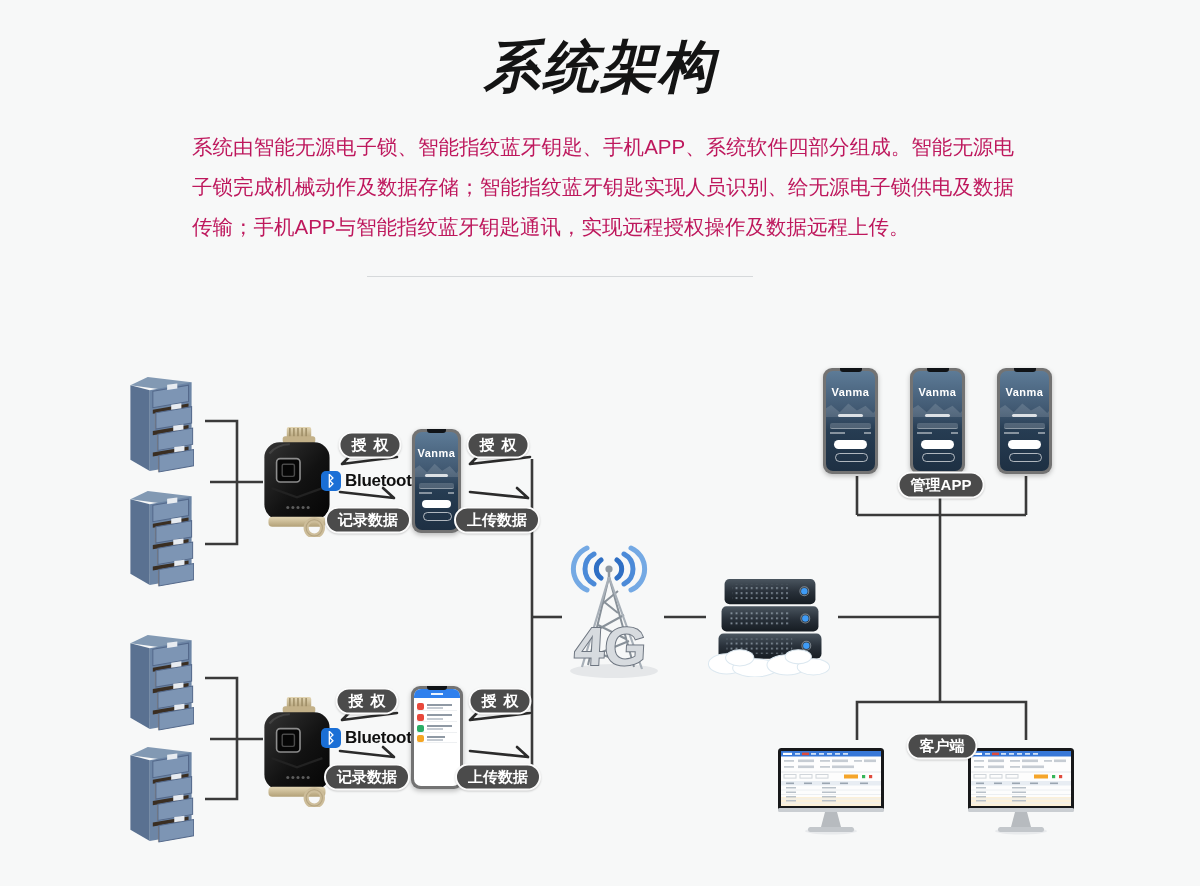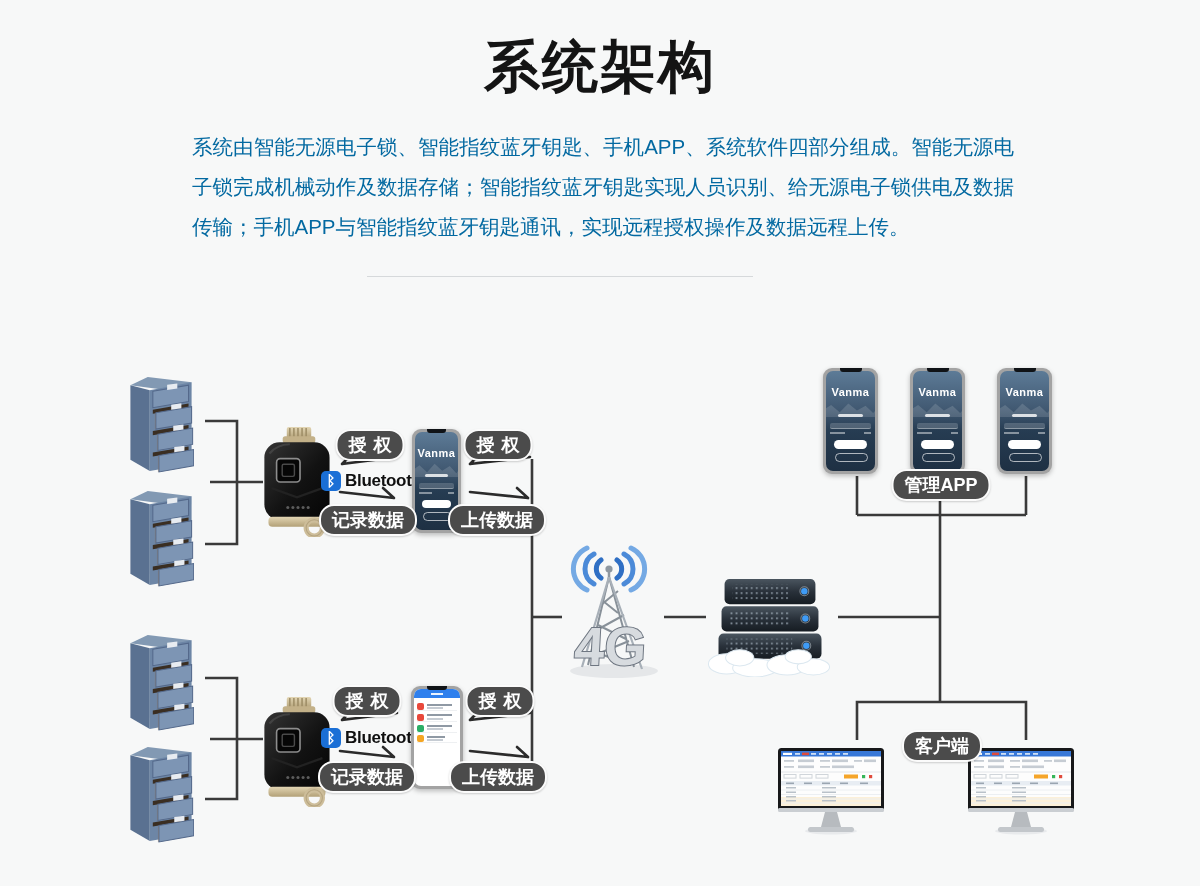--- a/index.html
+++ b/index.html
@@ -4,48 +4,48 @@
 <style>
   html,body{margin:0;padding:0;background:#e9e9e9;}
   .canvas{
     position:relative;width:1200px;height:886px;margin:0 auto;
     background:#f7f8f8;overflow:hidden;
     font-family:"Liberation Sans","DejaVu Sans",sans-serif;
   }
   .abs{position:absolute;}
   .page-title{
     left:0;top:30px;width:1200px;text-align:center;
-    font-size:56px;font-weight:900;color:#141414;letter-spacing:2px;
+    font-size:56px;font-weight:900;color:#141414;letter-spacing:2px;font-style:italic;
   }
   .description{
     left:192px;top:127px;width:822px;
-    font-size:20.5px;line-height:40px;color:#0369a1;text-align:justify;
+    font-size:20.5px;line-height:40px;color:#be185d;text-align:justify;
   }
   .separator{left:367px;top:276px;width:386px;height:1px;background:#d6d9db;}
   .subtitle{
     left:560px;top:287px;transform:translateX(-50%);white-space:nowrap;
     font-size:19px;font-weight:700;color:#8c95a3;letter-spacing:1px;
   }
   .badge{
     transform:translate(-50%,-50%);
     background:#4b4b4b;color:#fff;border:2px solid #fbfbfb;
-    border-radius:15px;padding:2px 11px;font-size:18px;font-weight:700;
+    border-radius:15px;padding:2px 11px;font-size:15px;font-weight:700;
     white-space:nowrap;box-shadow:0 1px 2px rgba(0,0,0,.18);
   }
   .badge.sp{letter-spacing:7px;padding-right:4px;}
   .bt{display:flex;align-items:center;gap:4px;transform:translateY(-50%);}
   .bt-icon{
     width:20px;height:20px;border-radius:5px;flex:0 0 auto;
     color:#fff;font-size:15px;font-weight:700;line-height:20px;text-align:center;
   }
   .bt-text{font-size:17px;font-weight:700;color:#101010;letter-spacing:-.3px;}
   .bt-tm{font-size:8px;vertical-align:top;color:#101010;}
   .dev{display:block;}
   
-  .ph-frame{position:absolute;inset:0;background:#a3a3a3;border-radius:9px;
+  .ph-frame{position:absolute;inset:0;background:#737373;border-radius:9px;
     box-shadow:0 2px 5px rgba(0,0,0,.25);}
   .ph-screen{position:absolute;inset:3px;border-radius:7px;overflow:hidden;
     background:linear-gradient(#5d7b97 0%,#415972 38%,#263c52 60%,#1e3043 100%);}
   .ph-notch{position:absolute;top:0;left:30%;width:40%;height:4px;background:#101317;
     border-radius:0 0 3px 3px;}
   .ph-name{position:absolute;top:15%;left:0;width:100%;text-align:center;
     color:#fff;font-size:11px;font-weight:700;letter-spacing:.5px;}
   .ph-mtn{position:absolute;top:30%;left:-5%;width:110%;height:16%;background:rgba(255,255,255,.14);
     clip-path:polygon(0 100%,0 55%,14% 25%,30% 70%,46% 15%,62% 60%,78% 30%,92% 75%,100% 45%,100% 100%);}
   .ph-email{position:absolute;top:43%;left:24%;width:52%;height:3px;border-radius:2px;

